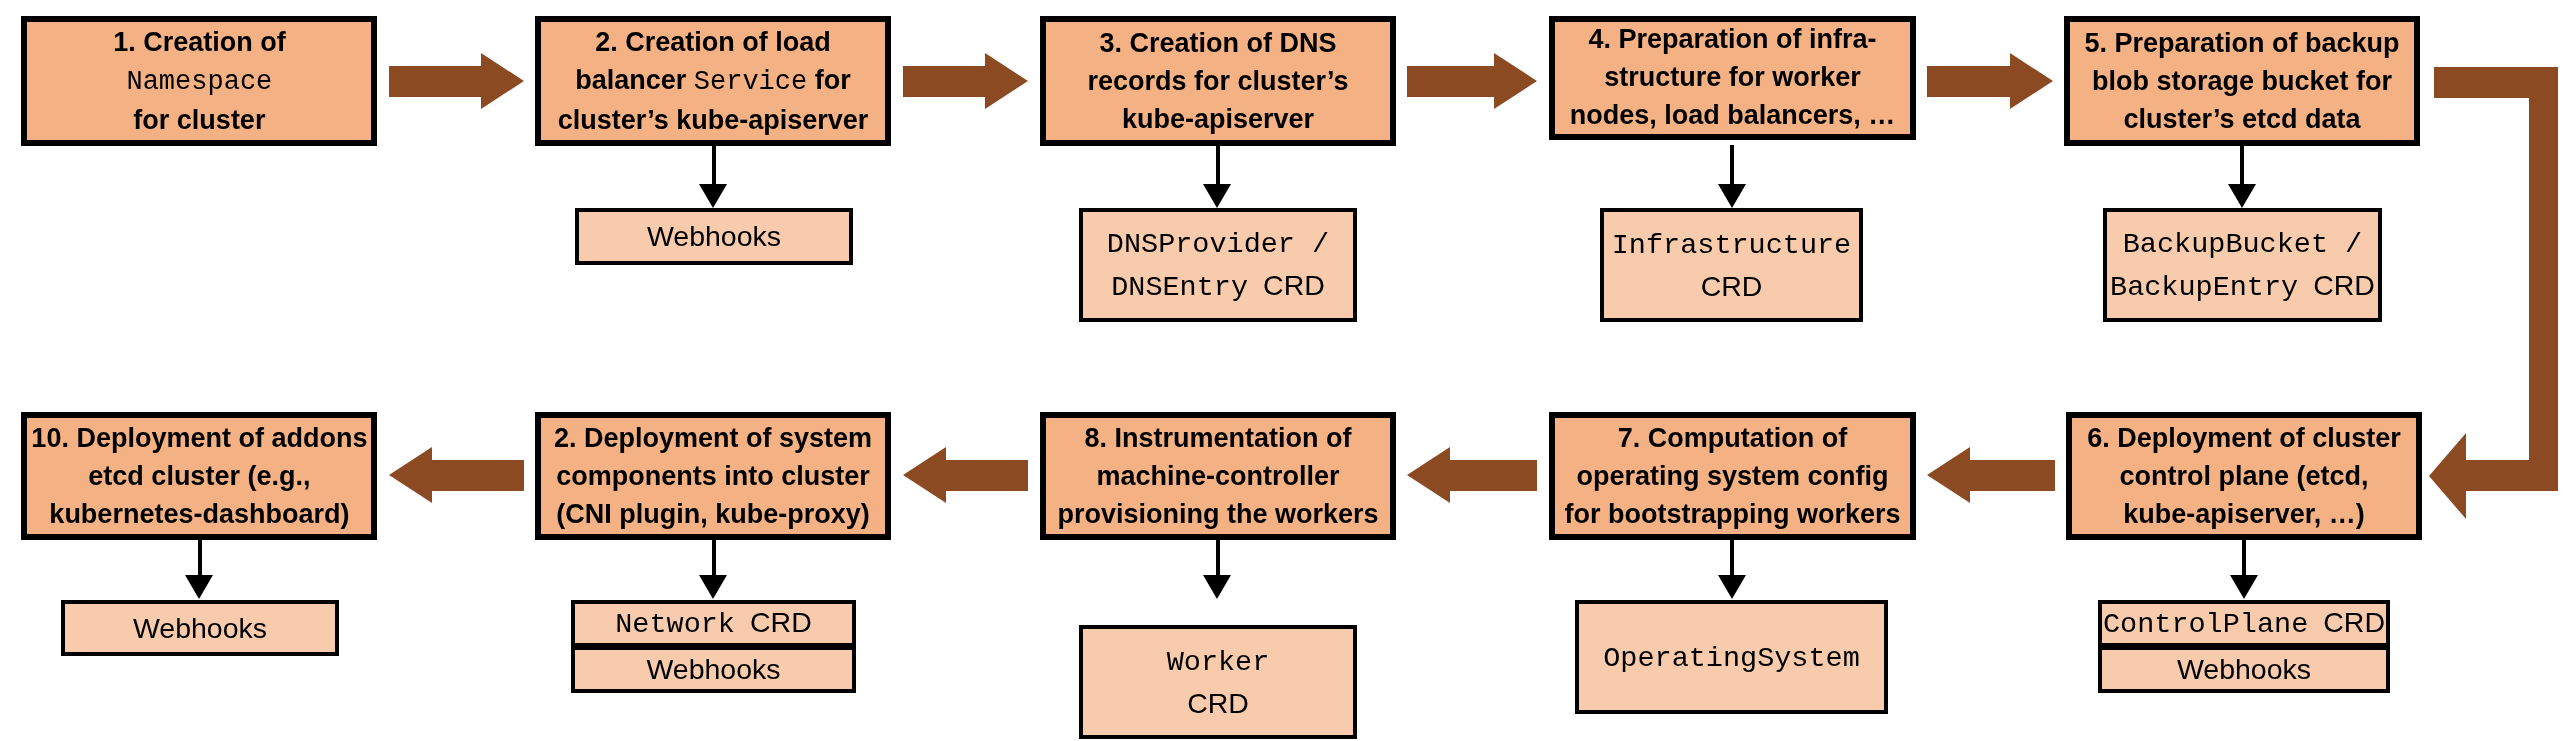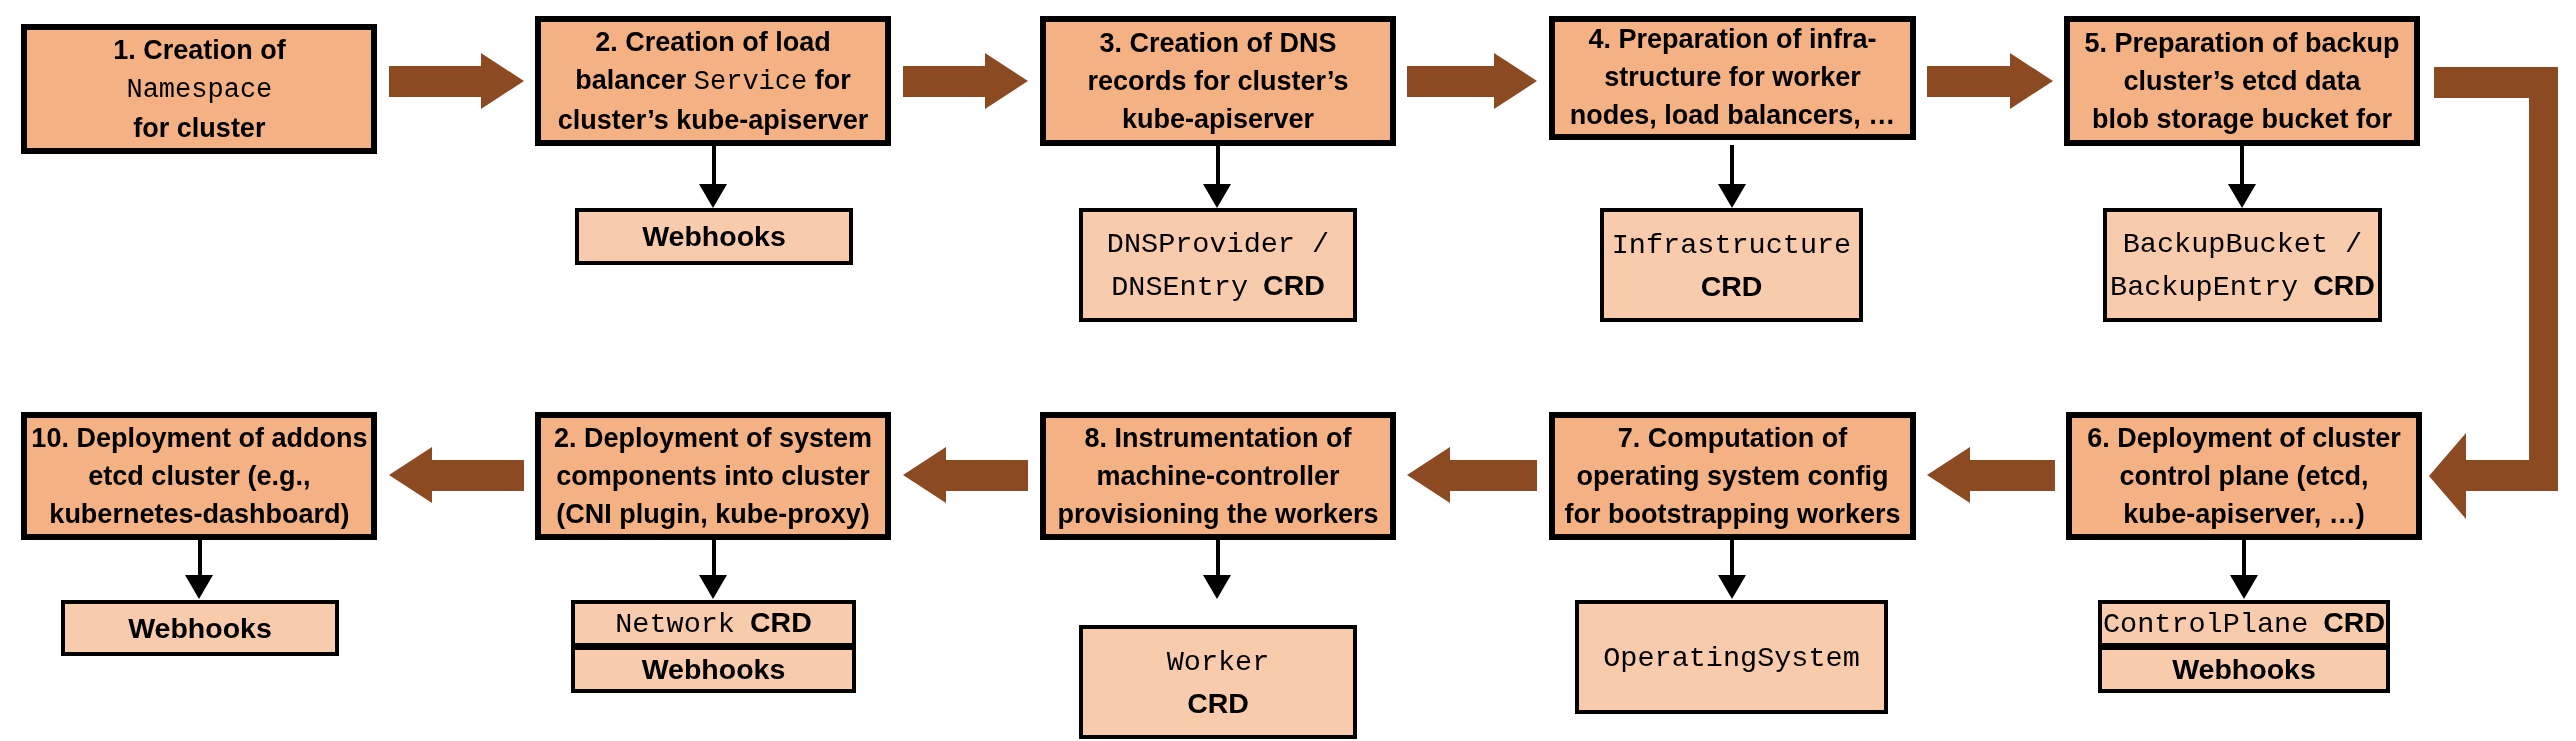--- a/index.html
+++ b/index.html
@@ -21,35 +21,35 @@
   }
   .sub{
     border-width:4.3px;
     background:var(--sub);
     font-size:28.5px;line-height:41px;
   }
   .seg-mono{
     font-family:"Liberation Mono","DejaVu Sans Mono",monospace;
     font-weight:400;
   }
-  .seg-bsans{font-family:"Liberation Sans",sans-serif;font-weight:700;}
+  .seg-bsans{font-family:"Liberation Sans",sans-serif;font-weight:400;}
   .seg-gap{margin-left:7.1px;}
   .hline,.vline{position:absolute;background:var(--arrow);}
   .cline{position:absolute;background:var(--conn);width:3.6px;}
   .tri{position:absolute;width:0;height:0;}
   .tri-right{border-top:28.5px solid transparent;border-bottom:28.5px solid transparent;border-left:43px solid var(--arrow);}
   .tri-left{border-top:28.5px solid transparent;border-bottom:28.5px solid transparent;border-right:43px solid var(--arrow);}
   .tri-elbow{border-top:43px solid transparent;border-bottom:43px solid transparent;border-right:37px solid var(--arrow);}
   .tri-down{border-left:14.2px solid transparent;border-right:14.2px solid transparent;border-top:24px solid var(--conn);}
 </style>
 </head>
 <body>
 
 <div id="canvas" style="--bg: #FFFFFF; --main: #F4B183; --sub: #F8CBAD; --border: #000000; --arrow: #8B4A22; --conn: #000000; --text: #000000;">
-    <div class="box" style="left: 21.4px; top: 15.7px; width: 356px; height: 130px; margin-top: 8px;">
+    <div class="box" style="left: 21.4px; top: 15.7px; width: 356px; height: 130px;">
       <div><span>1. Creation of</span></div>
       <div><span class="seg-mono">Namespace</span></div>
       <div><span>for cluster</span></div>
     </div>
     <div class="box" style="left: 535px; top: 15.7px; width: 356px; height: 130px;">
       <div><span>2. Creation of load</span></div>
       <div><span>balancer </span><span class="seg-mono">Service</span><span> for</span></div>
       <div><span>cluster’s kube-apiserver</span></div>
     </div>
     <div class="cline" style="left: 712px; top: 145px; height: 41px;"></div>
@@ -74,22 +74,22 @@
       <div><span>nodes, load balancers, …</span></div>
     </div>
     <div class="cline" style="left: 1730px; top: 145px; height: 41px;"></div>
     <div class="tri tri-down" style="left: 1718px; top: 184px;"></div>
     <div class="box sub" style="left: 1600px; top: 208px; width: 263px; height: 114px;">
       <div><span class="seg-mono">Infrastructure</span></div>
       <div><span class="seg-bsans">CRD</span></div>
     </div>
     <div class="box" style="left: 2064px; top: 15.7px; width: 356px; height: 130px;">
       <div><span>5. Preparation of backup</span></div>
+      <div><span>blob storage bucket for</span></div>
       <div><span>cluster’s etcd data</span></div>
-      <div><span>blob storage bucket for</span></div>
     </div>
     <div class="cline" style="left: 2240px; top: 145px; height: 41px;"></div>
     <div class="tri tri-down" style="left: 2228px; top: 184px;"></div>
     <div class="box sub" style="left: 2103px; top: 208px; width: 279px; height: 114px;">
       <div><span class="seg-mono">BackupBucket /</span></div>
       <div><span class="seg-mono">BackupEntry</span><span class="seg-bsans seg-gap"> CRD</span></div>
     </div>
     <div class="box" style="left: 2066px; top: 412px; width: 356px; height: 128px;">
       <div><span>6. Deployment of cluster</span></div>
       <div><span>control plane (etcd,</span></div>

